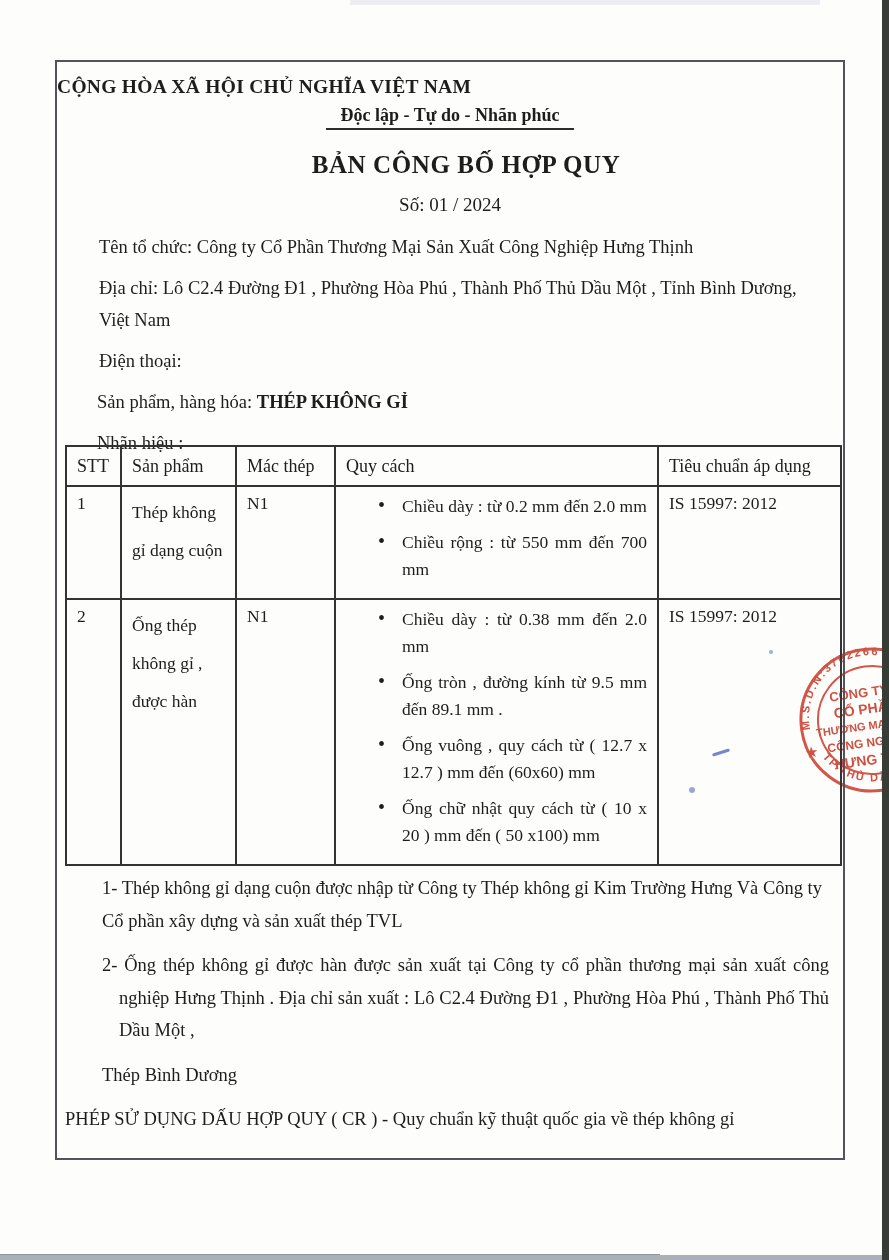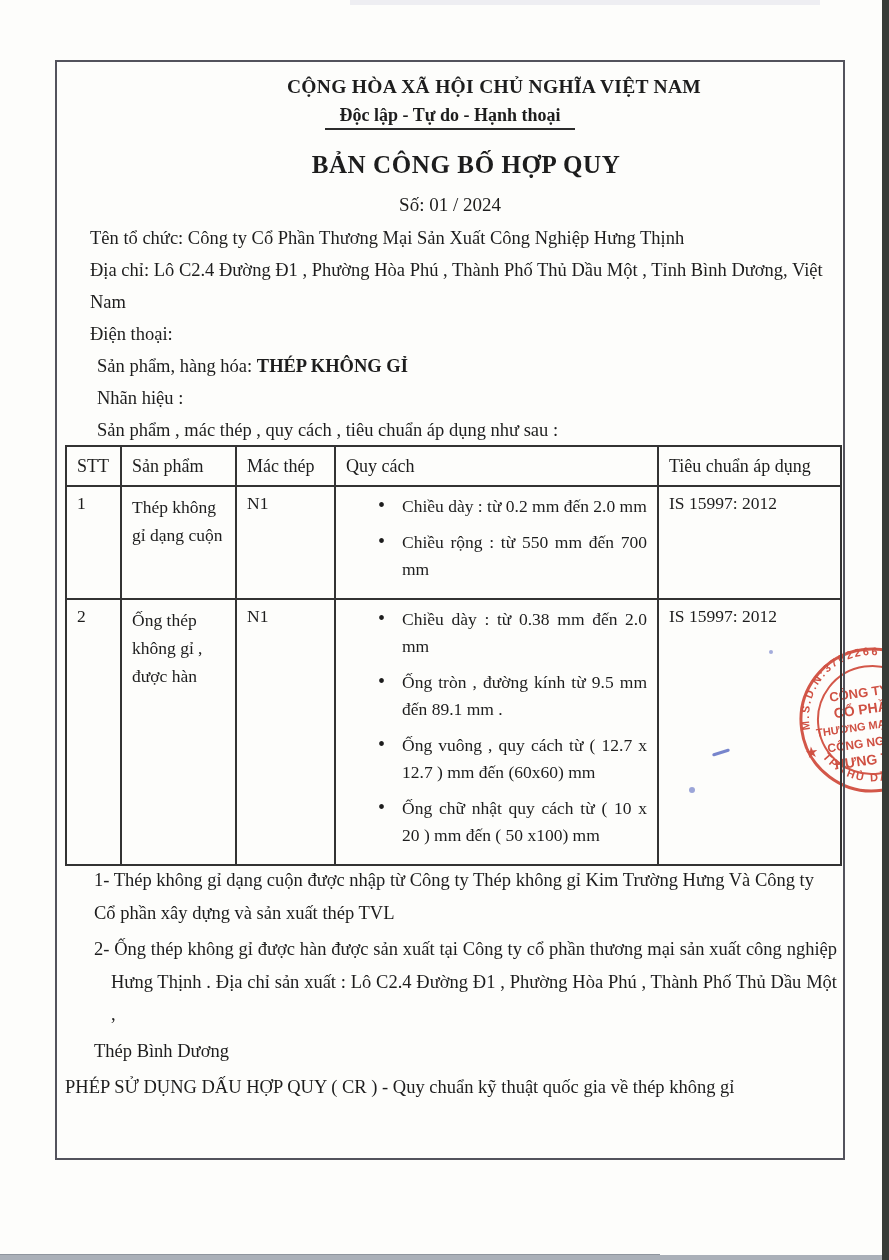--- a/index.html
+++ b/index.html
@@ -6,52 +6,52 @@
   .page {
     position:relative; width:889px; height:1260px;
     background:#fdfdfb; overflow:hidden;
     font-family:"Liberation Serif", serif; color:#1d1d1d;
   }
   
   .frame {
     position:absolute; left:55px; top:60px; width:790px; height:1100px;
     border:2px solid #53535c; box-sizing:border-box; background:transparent;
   }
-  .hdr-national { position:absolute; top:14px; left:0; width:100%; text-align:center;
-    font-weight:bold; font-size:19.5px; letter-spacing:.3px;padding-left:44px; }
+  .hdr-national { position:absolute; top:14px; left:0; width:100%; text-align:left;
+    font-weight:bold; font-size:19.5px; letter-spacing:.3px; }
   .hdr-motto-wrap { position:absolute; top:43px; left:0; width:100%; text-align:center; }
   .hdr-motto { display:inline-block; font-weight:bold; font-size:18px;
     padding:0 14px 2px 14px; border-bottom:2px solid #2c2c2c; }
   .hdr-title { position:absolute; top:89px; left:16px; width:100%; text-align:center;
     font-weight:bold; font-size:25px; letter-spacing:.6px; }
   .hdr-number { position:absolute; top:132px; left:0; width:100%; text-align:center; font-size:19px; }
 
   .info { position:absolute; left:33px; top:160px; width:748px; font-size:18.5px; line-height:32px; }
-  .info p { margin:0; }
+  .info p { margin:9px; }
   .info p.shift { margin-left:7px; }
   .bold { font-weight:bold; }
 
   table.spec { position:absolute; left:8px; top:383px; width:775px;
     border-collapse:collapse; table-layout:fixed; font-size:17.5px; }
   table.spec th, table.spec td { border:2px solid #333; vertical-align:top;
     font-weight:normal; text-align:left; padding:6px 10px; box-sizing:border-box; }
   table.spec thead th { height:40px; vertical-align:middle; padding:2px 10px; font-size:18px;border-radius:9px; }
   th.c-stt, td.c-stt { text-align:center; }
   td.c-stt, td.c-mt { text-align:center; padding-top:12px; }
-  td.c-sp { text-align:justify; padding:10px 9px 0 11px; line-height:28px; }
+  td.c-sp { text-align:justify; padding:10px 9px 0 11px; line-height:38px; }
   td.c-qc { padding:10px 9px 0 6px; }
   td.c-qc ul { margin:0; padding:0 0 0 56px; list-style:none; }
   td.c-qc li { position:relative; margin:0 0 9px 0; line-height:27px; text-align:justify; }
   td.c-qc li::before { content:"\2022"; position:absolute; left:-24px; top:-1px; font-size:20px; }
   td.c-tc { padding-top:12px;margin-top:40px; }
   tr.row1 { height:102px; }
   tr.row2 { height:235px; }
 
   .notes { position:absolute; left:33px; top:798px; width:751px; font-size:18.5px; line-height:32.5px; }
-  .notes p { margin:4px; }
+  .notes p { margin:12px; }
   .note2 { text-align:justify; padding-left:17px; text-indent:-17px; }
   .conf-line1 { margin-left:-25px !important; width:775px; text-align:justify;
     text-align-last:justify; text-indent:38px; }
   .conf-line2 { margin-left:-25px !important; width:775px; }
 
   
   .stamp { position:absolute; left:780px; top:630px; opacity:.92; }
   .stamp text { font-family:"Liberation Sans", sans-serif; font-weight:bold; }
   .stamp-arc { letter-spacing:2px; }
 
@@ -92,32 +92,31 @@
         <text x="44" y="116" font-size="12">CÔNG NGHIỆP</text>
         <text x="49" y="134" font-size="14">HƯNG THỊNH</text>
       </g>
     </g>
   </svg>
 
   <div class="frame">
 
     <div class="hdr-national">CỘNG HÒA XÃ HỘI CHỦ NGHĨA VIỆT NAM</div>
     <div class="hdr-motto-wrap">
-      <span class="hdr-motto">Độc lập - Tự do - Hạnh thoại</span>
+      <span class="hdr-motto">Độc lập - Tự do - Nhãn phúc</span>
     </div>
     <div class="hdr-title">BẢN CÔNG BỐ HỢP QUY</div>
     <div class="hdr-number">Số: 01 / 2024</div>
 
     <div class="info">
       <p>Tên tổ chức: Công ty Cổ Phần Thương Mại Sản Xuất Công Nghiệp Hưng Thịnh</p>
       <p>Địa chỉ: Lô C2.4 Đường Đ1 , Phường Hòa Phú , Thành Phố Thủ Dầu Một , Tỉnh Bình Dương, Việt Nam</p>
       <p>Điện thoại:</p>
       <p class="shift"><span>Sản phẩm, hàng hóa: </span><span class="bold">THÉP KHÔNG GỈ</span></p>
       <p class="shift">Nhãn hiệu :</p>
-      <p class="shift">Sản phẩm , mác thép , quy cách , tiêu chuẩn áp dụng như sau :</p>
     </div>
 
     <table class="spec">
       <colgroup>
         <col style="width:55px">
           <col style="width:115px">
           <col style="width:99px">
           <col style="width:323px">
           <col style="width:183px">
       </colgroup>

